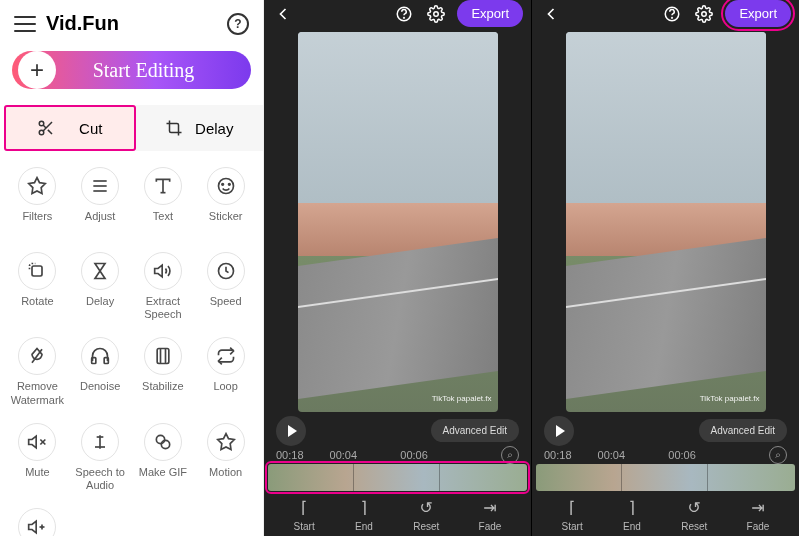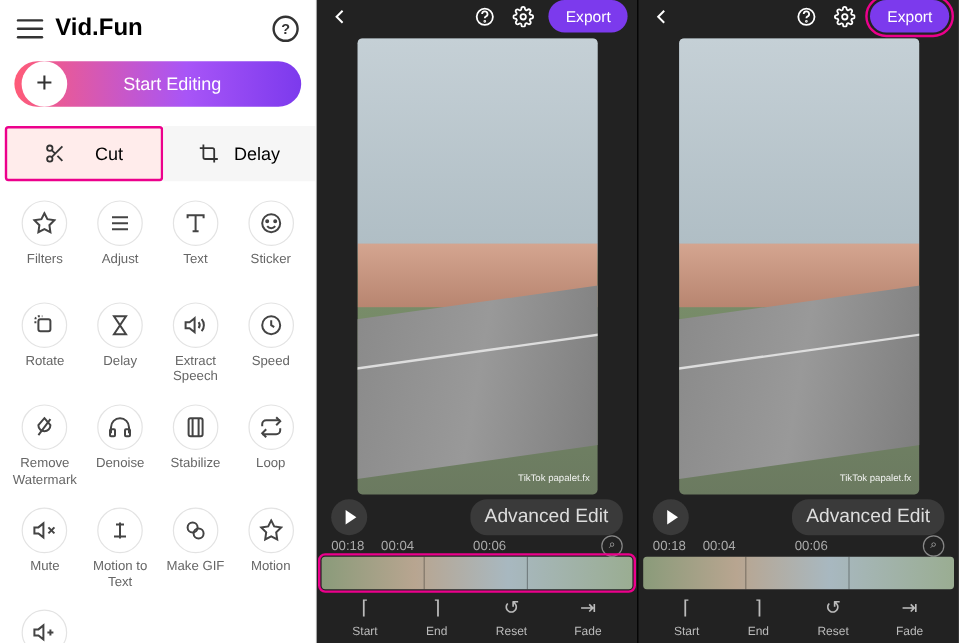--- a/index.html
+++ b/index.html
@@ -5,21 +5,21 @@
 * { margin:0; padding:0; box-sizing:border-box; font-family:-apple-system,Arial,sans-serif; }
 body { width:799px; height:536px; display:flex; background:#fff; overflow:hidden; }
 .left { width:264px; height:536px; background:#fff; display:flex; flex-direction:column; border-right:1px solid #eee; }
 .left-header { display:flex; align-items:center; padding:12px 14px 8px; }
 .menu-icon { width:22px; height:16px; display:flex; flex-direction:column; justify-content:space-between; cursor:pointer; }
 .menu-icon span { height:2px; background:#333; border-radius:1px; }
 .app-title { font-size:20px; font-weight:600; margin-left:10px; flex:1; }
 .help-circle { width:22px; height:22px; border:2px solid #333; border-radius:50%; display:flex; align-items:center; justify-content:center; font-size:12px; font-weight:bold; color:#333; cursor:pointer; }
 .start-btn { margin:8px 12px; height:48px; background:linear-gradient(90deg,#ff5b77 0%,#a855f7 60%,#7c3aed 100%); border-radius:26px; display:flex; align-items:center; cursor:pointer; color:#fff; }
 .start-plus { width:38px; height:38px; background:#fff; border-radius:50%; margin-left:6px; display:flex; align-items:center; justify-content:center; color:#333; font-size:24px; font-weight:300; }
-.start-label { flex:1; text-align:center; font-size:15px; font-weight:500; padding-right:20px; }
+.start-label { flex:1; text-align:center; font-size:20px; font-weight:500; padding-right:20px;font-family:Liberation Serif, serif; }
 .tabs { display:flex; margin:8px 0 0; }
 .tab { flex:1; height:46px; display:flex; align-items:center; justify-content:center; gap:12px; font-size:15px; cursor:pointer; }
 .tab.cut { background:#ffeceb; border:2px solid #ec008c; border-radius:3px; margin-left:4px;gap:24px; }
 .tab.crop { background:#f6f6f6; }
 .tab-ico { width:18px; height:18px; }
 .tools { flex:1; display:grid; grid-template-columns:repeat(4,1fr); padding:10px 6px; gap:4px 0; align-content:start; }
 .tool { display:flex; flex-direction:column; align-items:center; cursor:pointer; padding:6px 2px; }
 .tool-ico { width:38px; height:38px; border:1px solid #e3e3e3; border-radius:50%; display:flex; align-items:center; justify-content:center; color:#444; }
 .tool-ico svg { width:20px; height:20px; }
 .tool-label { font-size:11px; color:#666; margin-top:5px; text-align:center; line-height:1.2; min-height:26px; }
@@ -34,22 +34,22 @@
 .preview-wrap { flex:1; display:flex; align-items:center; justify-content:center; padding:4px 16px; }
 .preview { width:200px; height:380px; background:linear-gradient(180deg,#b8c5cc 0%,#a8b8c0 45%,#9aad92 48%,#7a8f6a 52%,#6b7a60 100%); border-radius:4px; position:relative; overflow:hidden; }
 .sky { position:absolute; inset:0 0 55% 0; background:linear-gradient(180deg,#c5d0d6 0%,#b0bec5 100%); }
 .bldg { position:absolute; top:45%; left:0; right:0; height:14%; background:linear-gradient(180deg,#d4a590 0%,#b88570 100%); }
 .road { position:absolute; top:58%; left:-10%; right:-10%; height:35%; background:linear-gradient(100deg,#888 0%,#999 50%,#7a7a7a 100%); transform:skewY(-8deg); }
 .road::before { content:""; position:absolute; top:30%; left:0; right:0; height:2px; background:#ddd; }
 .tiktok { position:absolute; bottom:8px; right:6px; color:#fff; font-size:8px; opacity:.9; text-align:right; line-height:1.2; }
 .play-row { height:38px; display:flex; align-items:center; padding:0 12px; gap:8px; }
 .play-btn { width:30px; height:30px; background:#3a3a3a; border-radius:50%; display:flex; align-items:center; justify-content:center; cursor:pointer; }
 .play-btn::after { content:""; border-left:9px solid #fff; border-top:6px solid transparent; border-bottom:6px solid transparent; margin-left:2px; }
-.adv-btn { background:#3a3a3a; color:#ddd; border:none; padding:6px 12px; border-radius:14px; font-size:16px; cursor:pointer; }
-.tl-header { height:24px; display:flex; align-items:center; padding:0 12px; font-size:11px; color:#aaa; gap:4px; }
+.adv-btn { background:#3a3a3a; color:#ddd; border:none; padding:6px 12px; border-radius:14px; font-size:10px; cursor:pointer; }
+.tl-header { height:24px; display:flex; align-items:center; padding:0 12px; font-size:11px; color:#aaa; gap:16px; }
 .tl-header .t0 { margin-right:10px; }
 .tl-header .magnify { margin-left:auto; width:18px; height:18px; border:1px solid #888; border-radius:50%; display:flex; align-items:center; justify-content:center; cursor:pointer; font-size:10px; }
 .timeline { height:44px; margin:0 4px; background:linear-gradient(90deg,#8a9b7a 0%,#b8a590 30%,#a8b8c0 60%,#9aad92 100%); border-radius:3px; position:relative; cursor:pointer; }
 .editor:first-child .timeline { outline:2px solid #ec008c; outline-offset:1px; }
 .timeline::before { content:""; position:absolute; top:0; left:33%; width:1px; height:100%; background:rgba(0,0,0,.3); }
 .timeline::after { content:""; position:absolute; top:0; left:66%; width:1px; height:100%; background:rgba(0,0,0,.3); }
 .trim-row { height:52px; display:flex; justify-content:space-around; align-items:center; padding:6px 10px 4px; }
 .trim-btn { display:flex; flex-direction:column; align-items:center; color:#bbb; cursor:pointer; gap:4px; }
 .trim-ico { width:20px; height:20px; display:flex; align-items:center; justify-content:center; font-size:16px; }
 .trim-label { font-size:10px; }
@@ -217,21 +217,21 @@
         <div class="tool-label">Mute</div>
       </div>
       <div class="tool">
         <div class="tool-ico">
           <svg viewBox="0 0 24 24" fill="none" stroke="currentColor" stroke-width="2">
             <line x1="12" y1="4" x2="12" y2="20"></line>
             <line x1="8" y1="6" x2="16" y2="6"></line>
             <line x1="6" y1="18" x2="18" y2="18"></line>
           </svg>
         </div>
-        <div class="tool-label">Motion to Text</div>
+        <div class="tool-label">Speech to Audio</div>
       </div>
       <div class="tool">
         <div class="tool-ico">
           <svg viewBox="0 0 24 24" fill="none" stroke="currentColor" stroke-width="2">
             <circle cx="9" cy="9" r="5"></circle>
             <circle cx="15" cy="15" r="5"></circle>
           </svg>
         </div>
         <div class="tool-label">Make GIF</div>
       </div>

